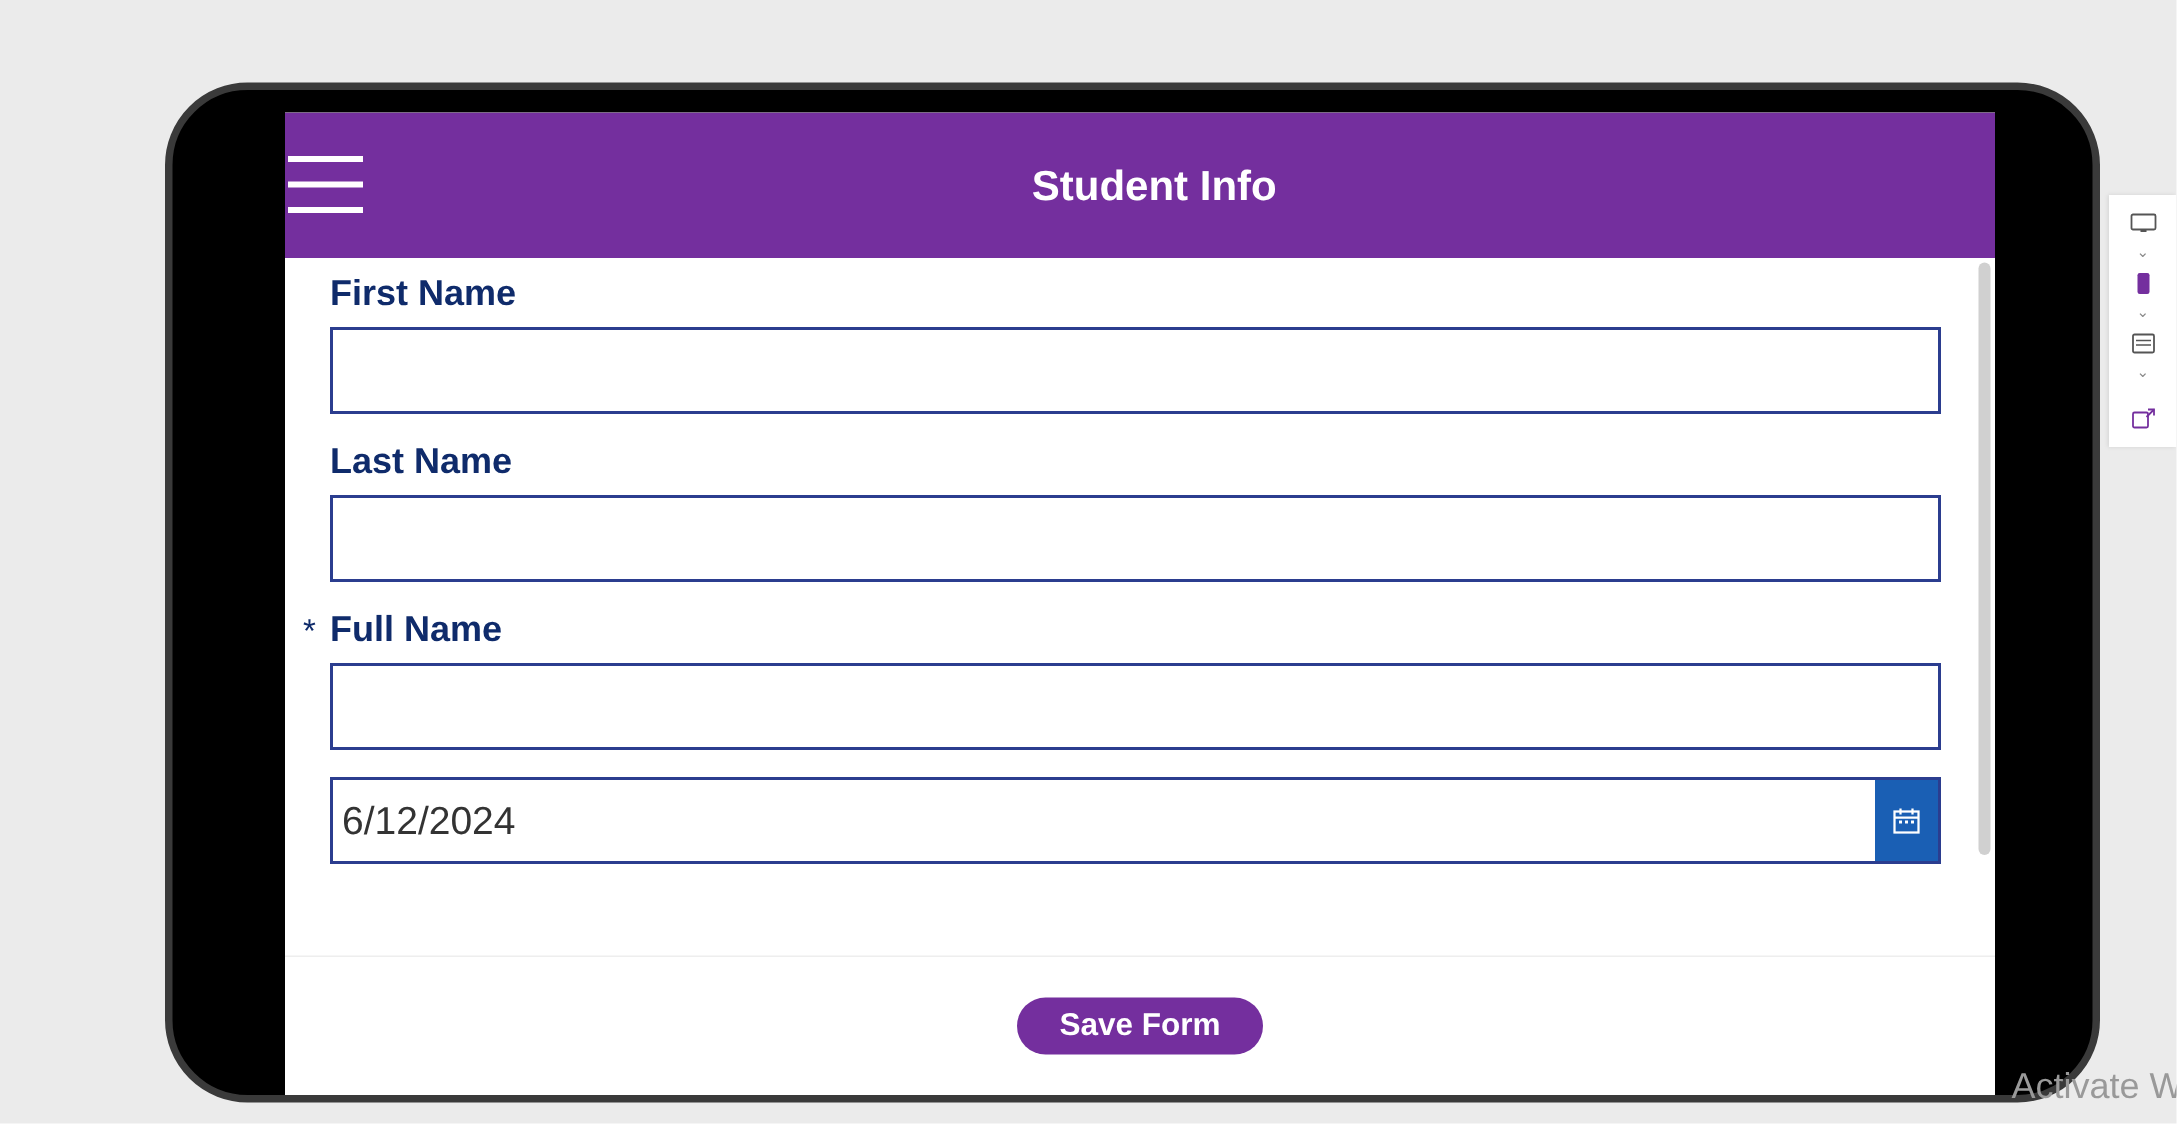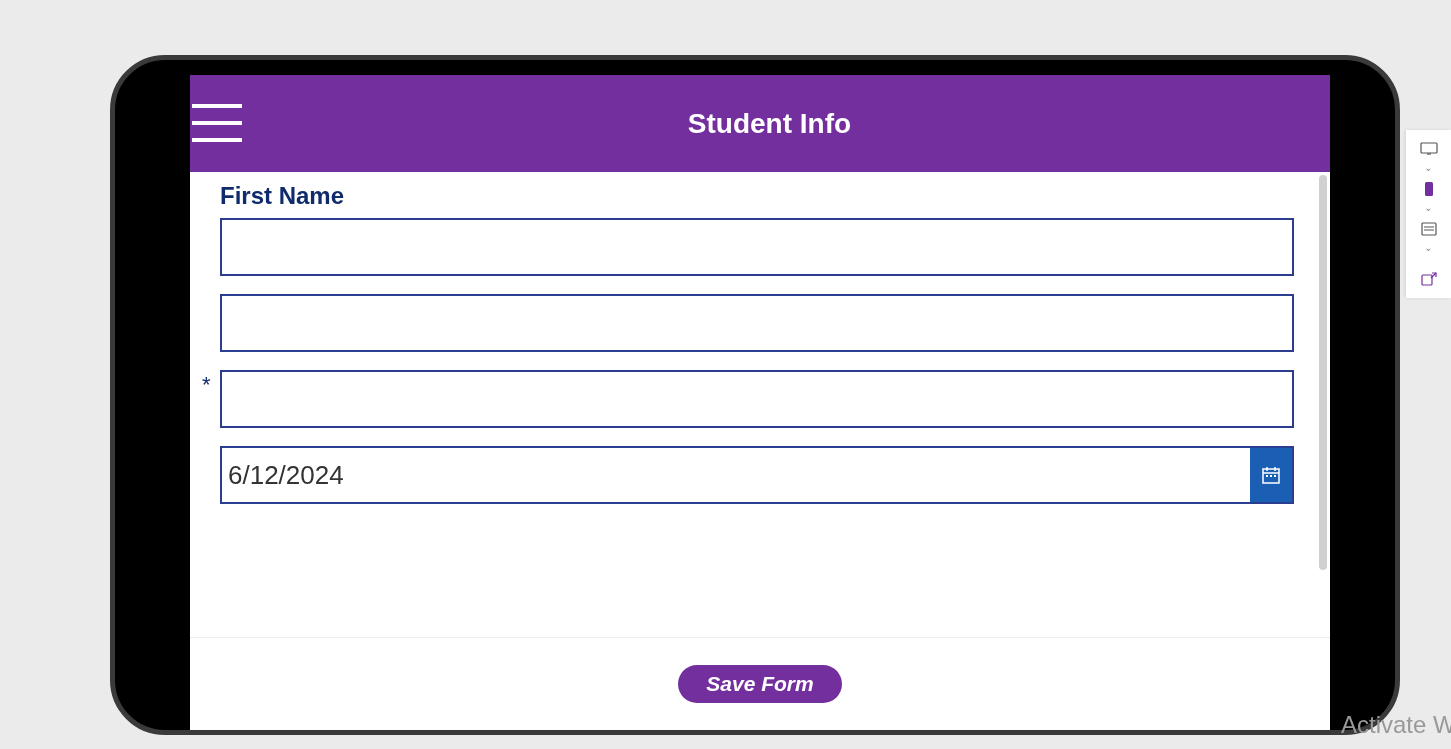--- a/index.html
+++ b/index.html
@@ -149,21 +149,20 @@
     .pill-button {
       background: #742f9e;
       color: #fff;
       border: none;
       border-radius: 22px;
       height: 38px;
       padding: 0 28px;
       font-size: 21px;
       font-weight: 600;
       cursor: pointer;
-      font-style: italic;
     }
     .home-indicator {
       position: absolute;
       bottom: 10px;
       left: 50%;
       transform: translateX(-50%);
       width: 120px;
       height: 6px;
       background: #fff;
       border-radius: 3px;
@@ -223,25 +222,27 @@
     </div>
 
     <div class="form-area">
 
       <div class="field-group">
         <label class="field-label">First Name</label>
         <input type="text" class="text-input" value="" style="">
       </div>
 
       <div class="field-group">
+        <label class="field-label">Last Name</label>
         <input type="text" class="text-input" value="" style="">
       </div>
 
       <div class="field-group">
         <span class="required-star">*</span>
+        <label class="field-label">Full Name</label>
         <input type="text" class="text-input" value="" style="">
       </div>
 
       <div class="field-group">
         <div class="date-input-wrap">
           <input type="text" class="date-input" value="6/12/2024" style="">
           <div class="calendar-btn">
             <svg width="20" height="20" viewBox="0 0 20 20">
               <rect x="2" y="4" width="16" height="14" fill="none" stroke="#fff" stroke-width="1.5"></rect>
               <line x1="2" y1="8" x2="18" y2="8" stroke="#fff" stroke-width="1.5"></line>

